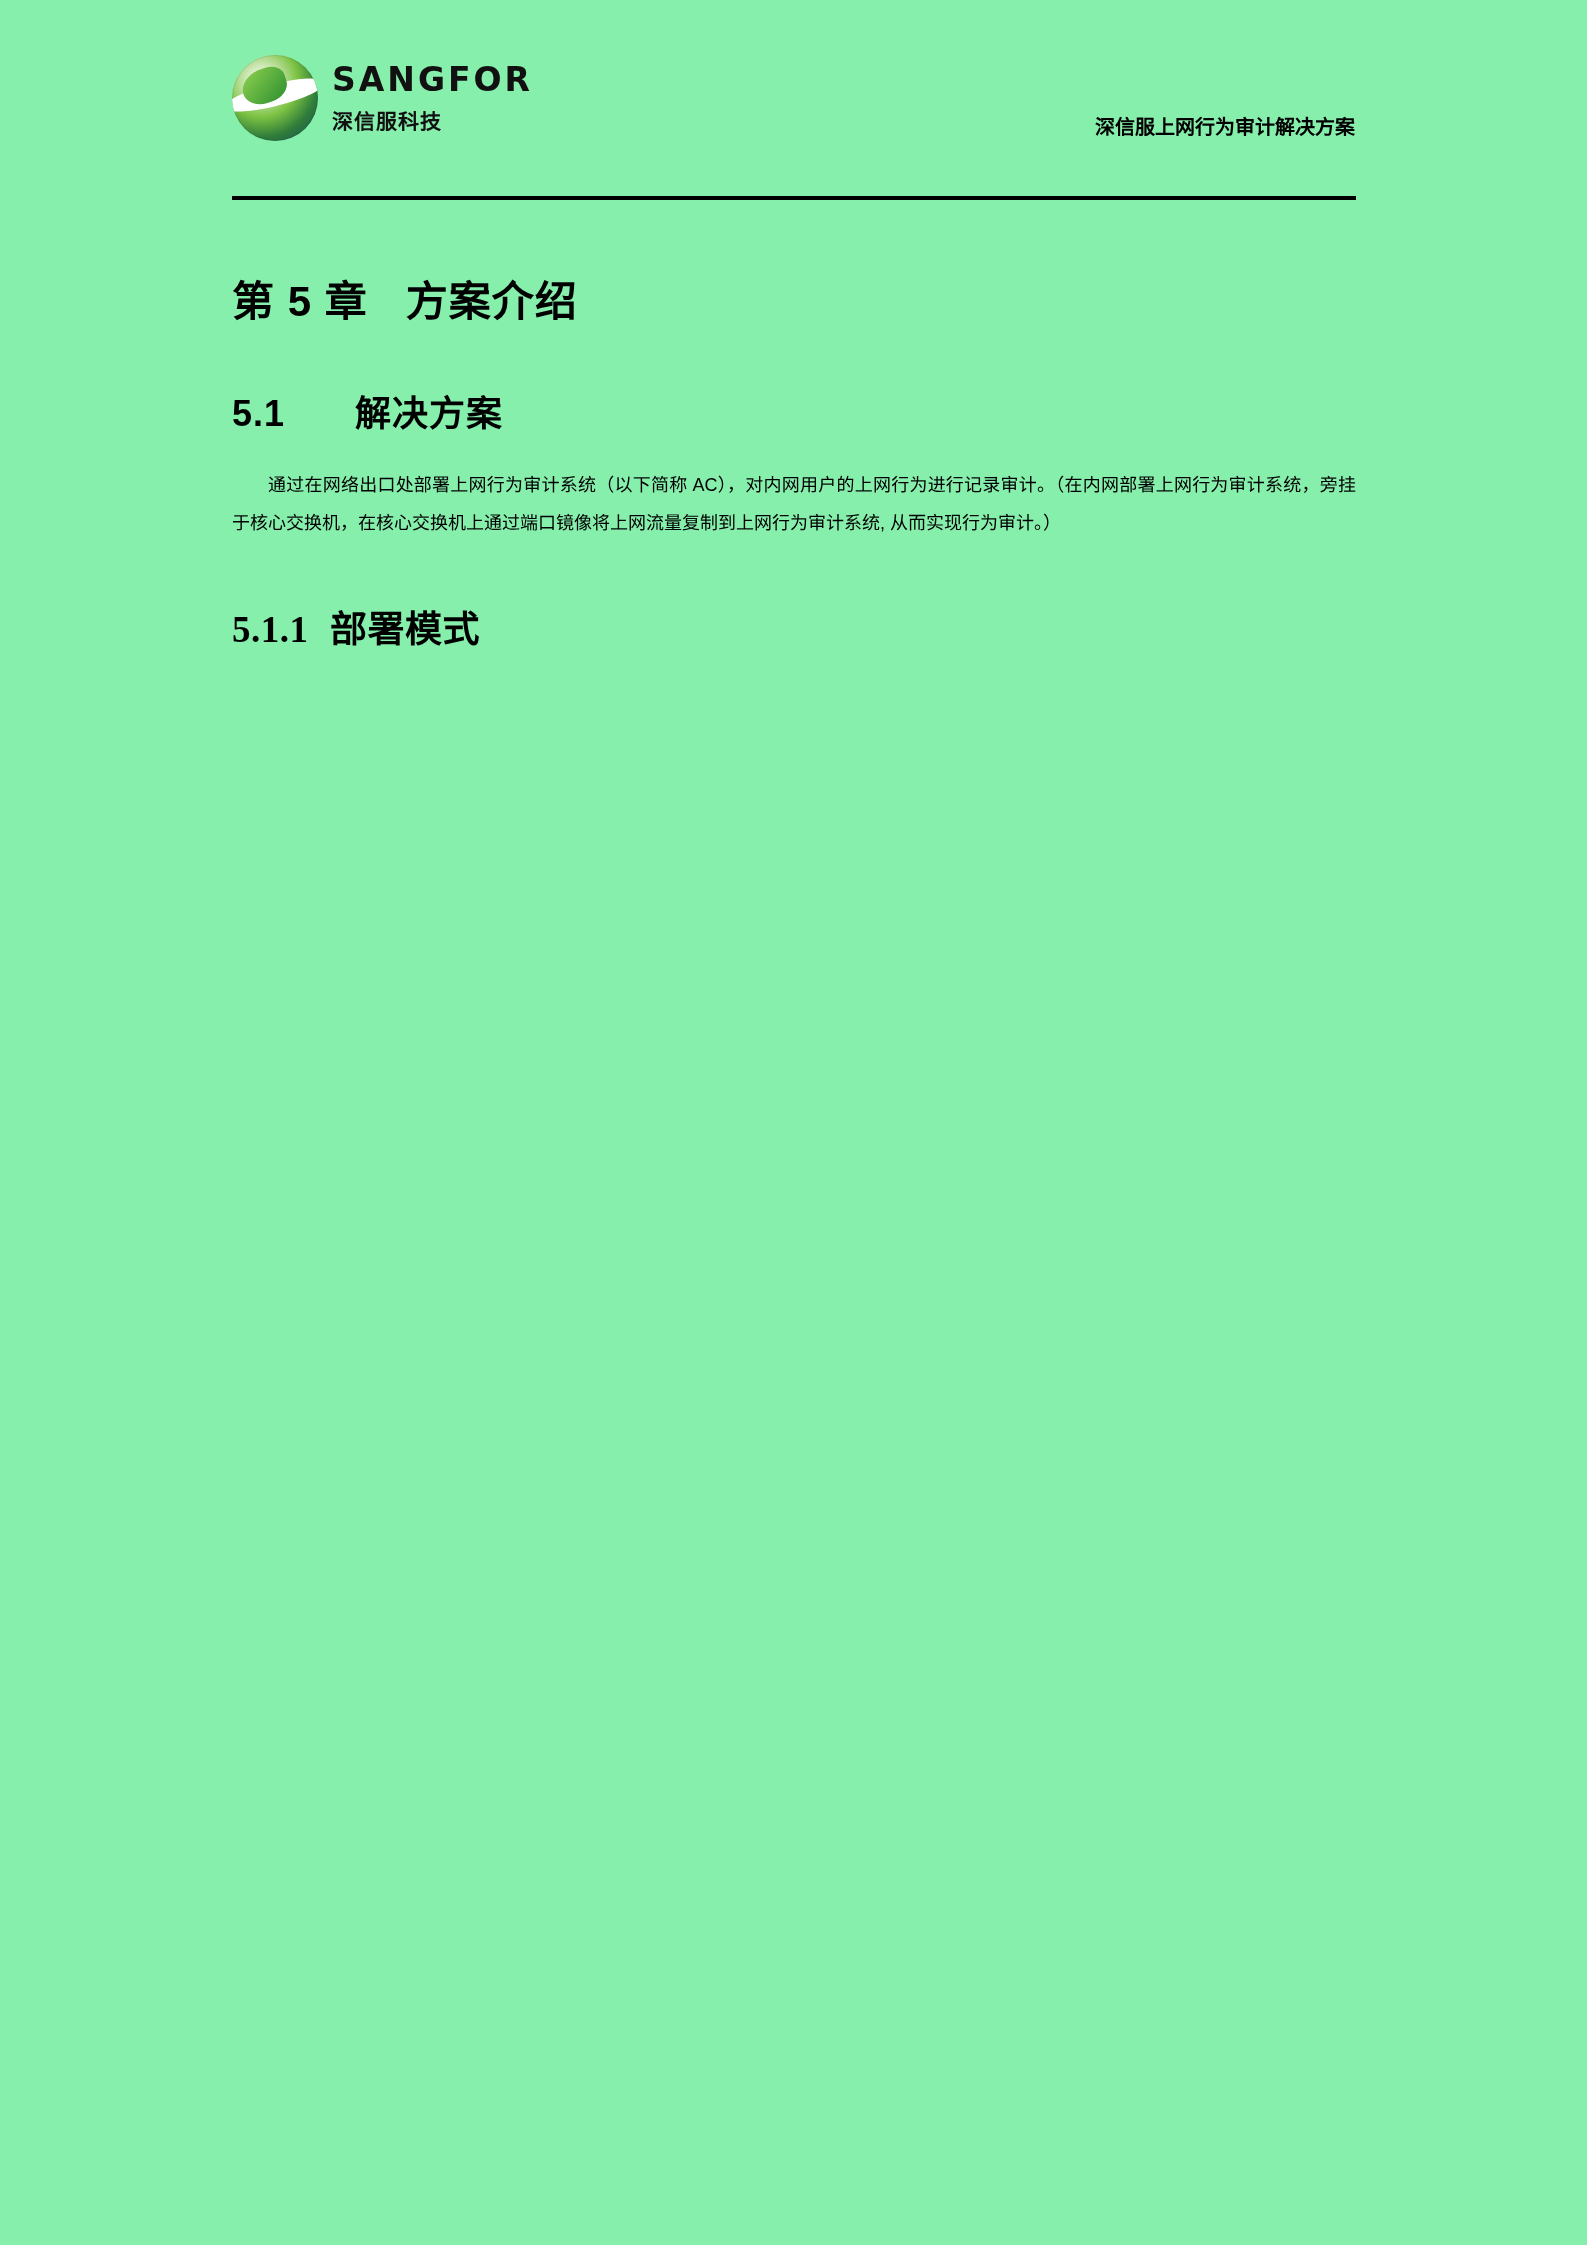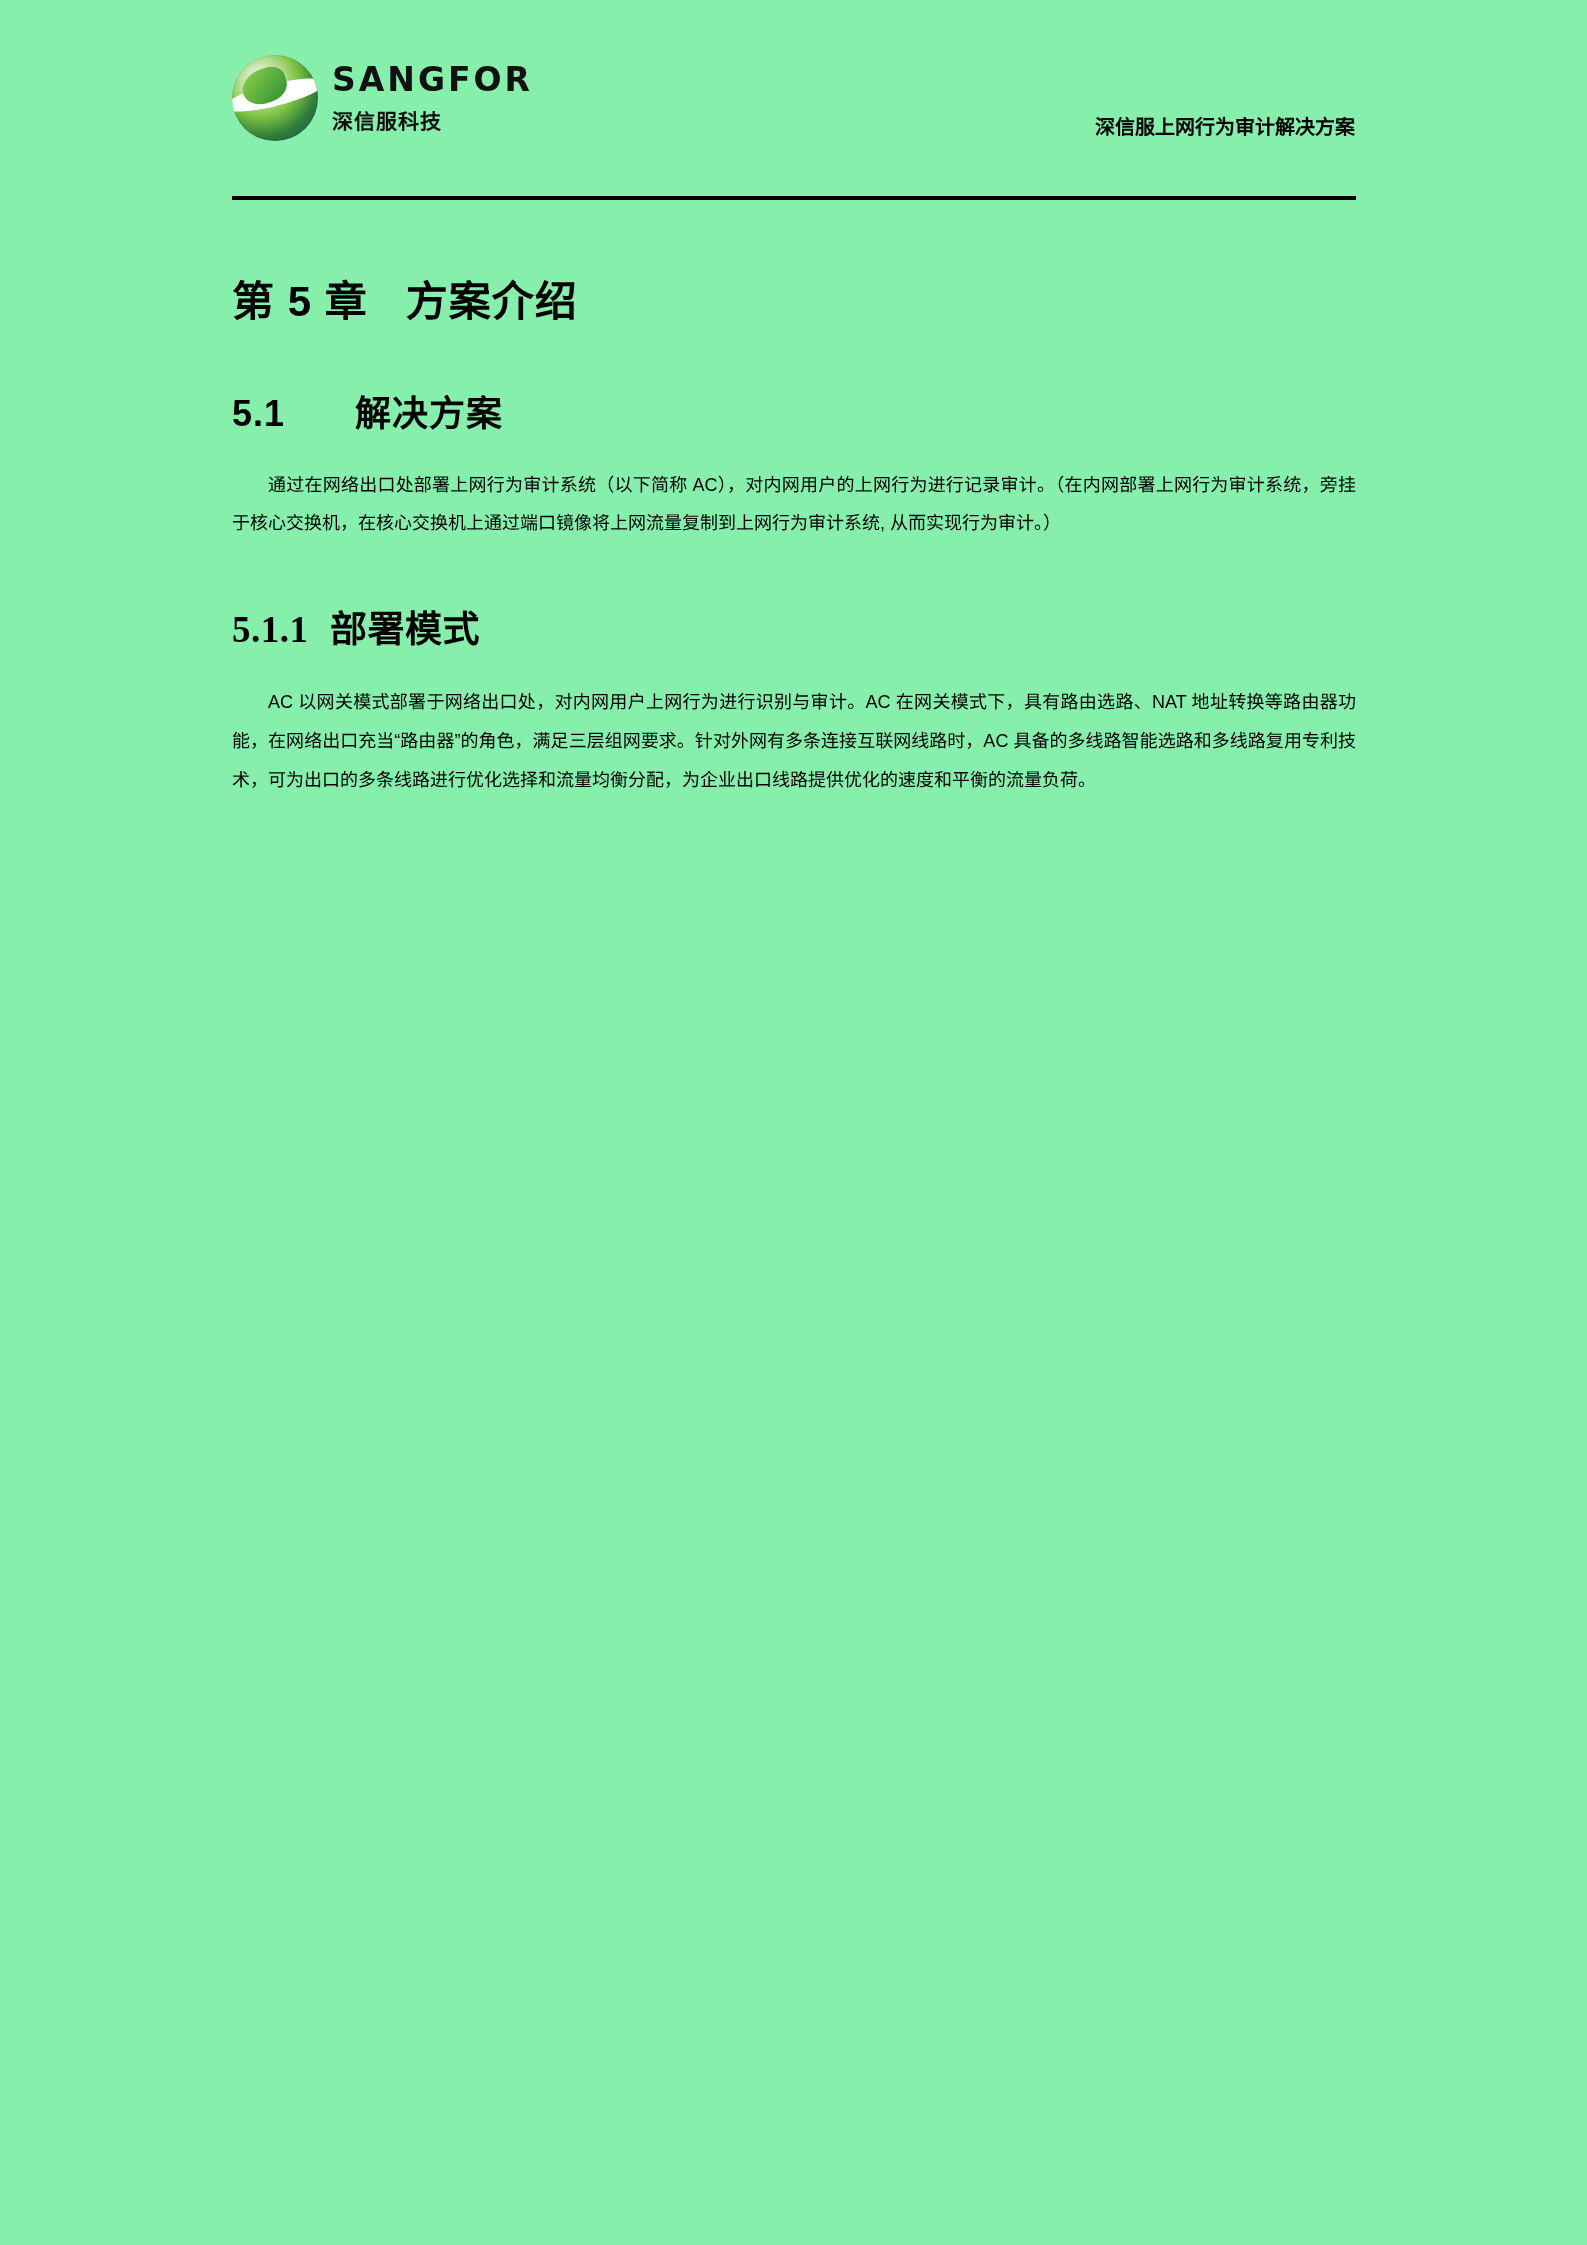--- a/index.html
+++ b/index.html
@@ -196,17 +196,16 @@
     </h2>
 
     <p class="para">通过在网络出口处部署上网行为审计系统（以下简称 AC），对内网用户的上网行为进行记录审计。（在内网部署上网行为审计系统，旁挂于核心交换机，在核心交换机上通过端口镜像将上网流量复制到上网行为审计系统, 从而实现行为审计。）</p>
 
     <h3 class="subsect">
       <span class="num">5.1.1</span>
       &nbsp;<span>部署模式</span>
     </h3>
 
 
-    <p class="para">AC 以网关模式部署于网络出口处，对内网用户上网行为进行识别与审计。AC 在网关模式下，具有路由选路、NAT 地址转换等路由器功能，在网络出口充当“路由器”的角色，满足三层组网要求。针对外网有多条连接互联网线路时，AC 具备的多线路智能选路和多线路复用专利技术，可为出口的多条线路进行优化选择和流量均衡分配，为企业出口线路提供优化的速度和平衡的流量负荷。</p>
 
   </div>
 
 </div>
 
 </body></html>

